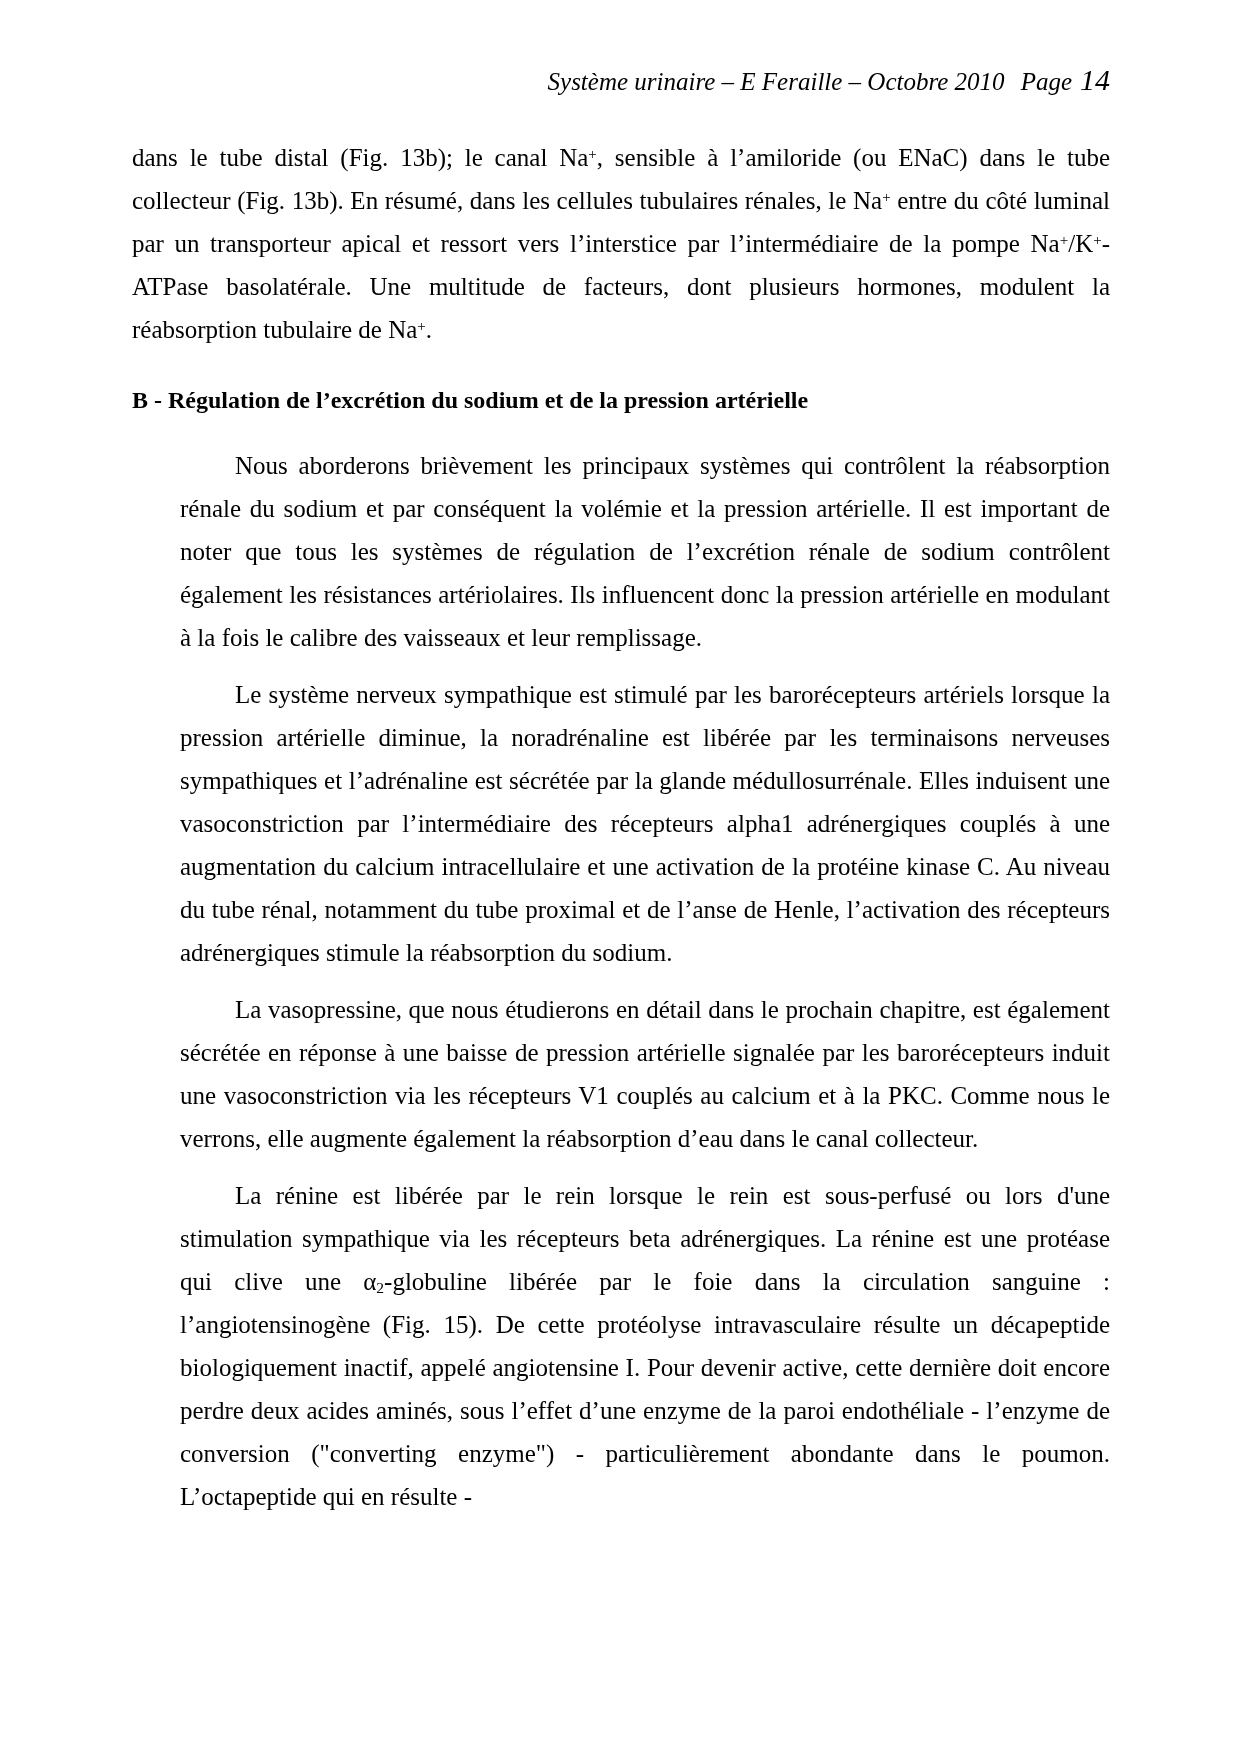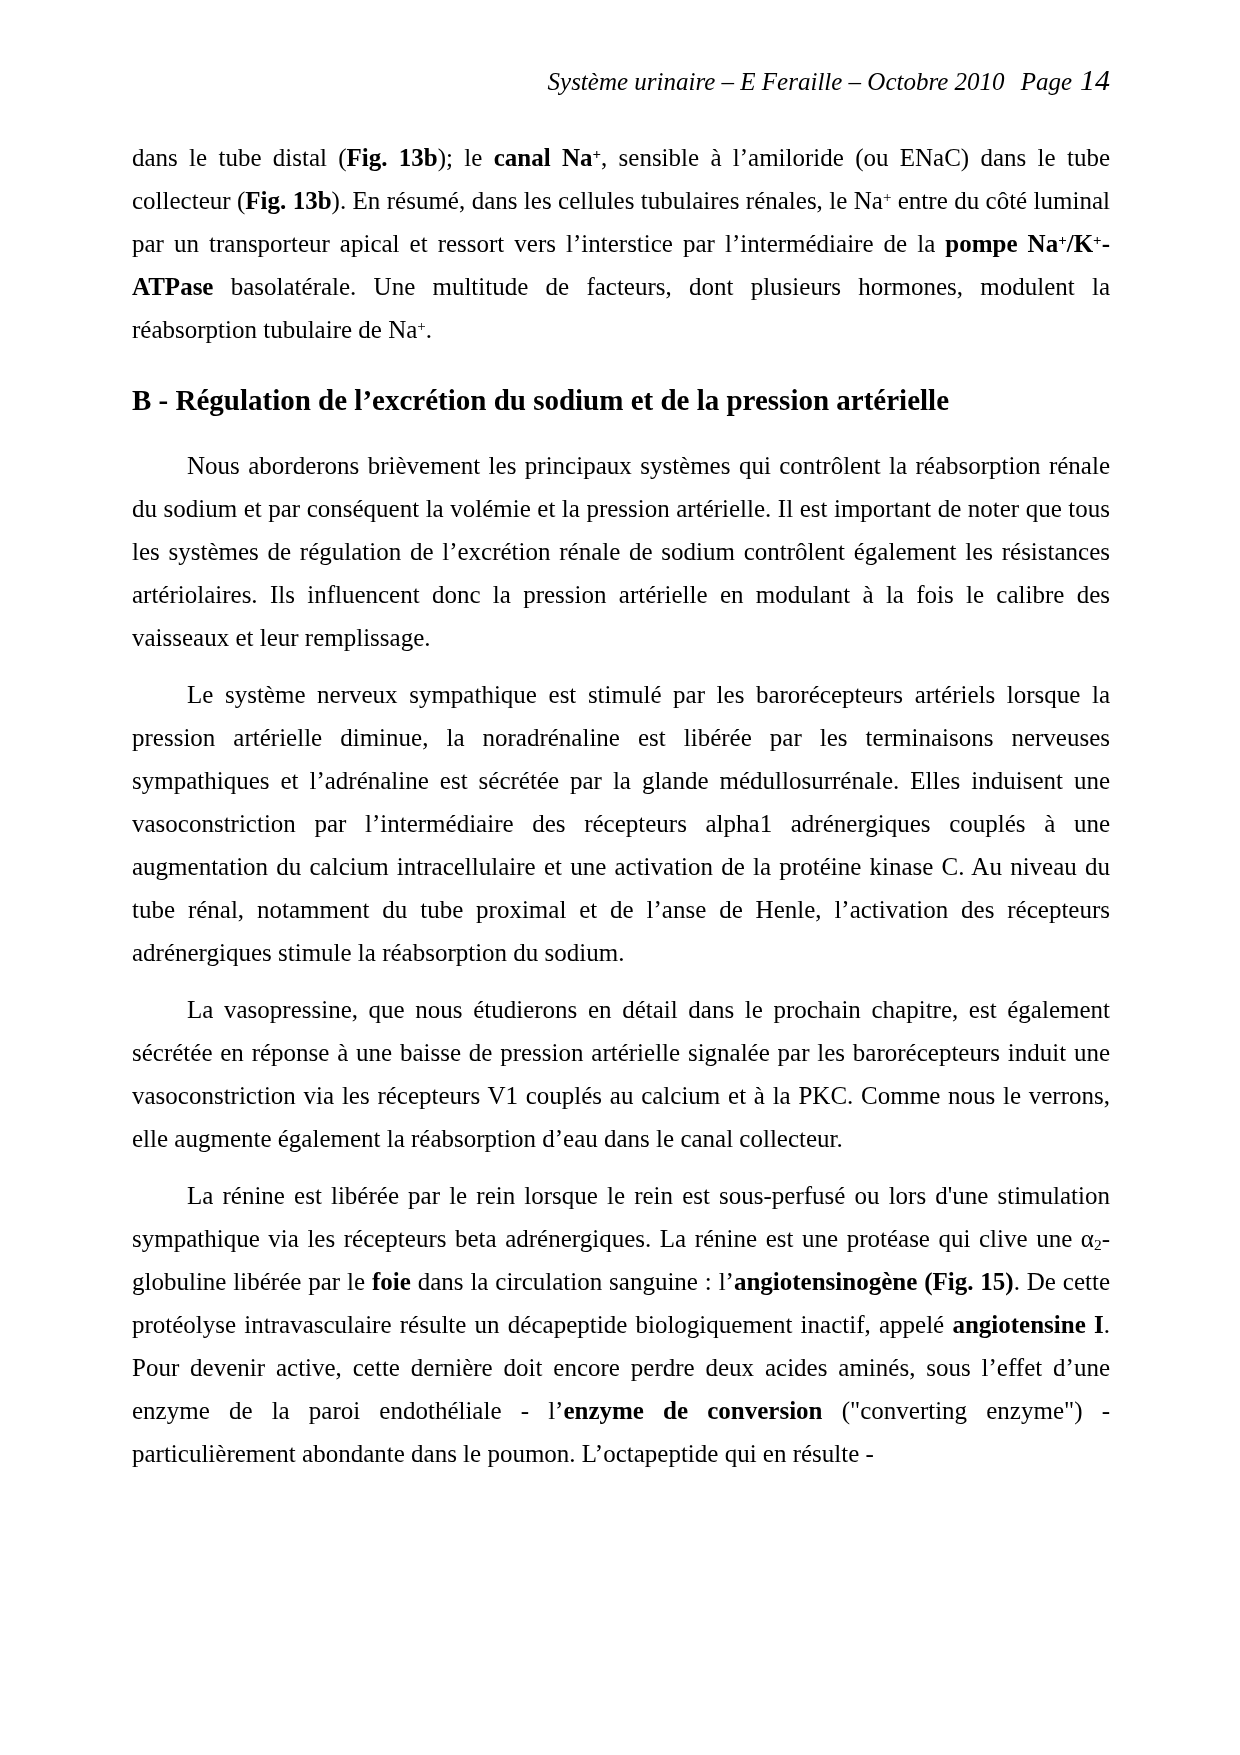--- a/index.html
+++ b/index.html
@@ -40,29 +40,30 @@
     width: 978px;
     font-size: 25px;
     line-height: 43px;
     text-align: justify;
   }
   .content p.paragraph {
     margin: 0 0 14px 0;
   }
   .content p.paragraph.indent {
     text-indent: 55px;
+    margin-left: 48px;
   }
   .content h2.heading {
-    font-size: 29px;
+    font-size: 24px;
     font-weight: bold;
     margin: 28px 0 22px 0;
     line-height: 43px;
     text-align: left;
   }
-  .bold { font-weight: bold; }
+  .bold { font-weight: normal; }
   .sup {
     font-size: 0.6em;
     position: relative;
     top: -0.5em;
     line-height: 0;
   }
   .sub {
     font-size: 0.62em;
     position: relative;
     top: 0.2em;

